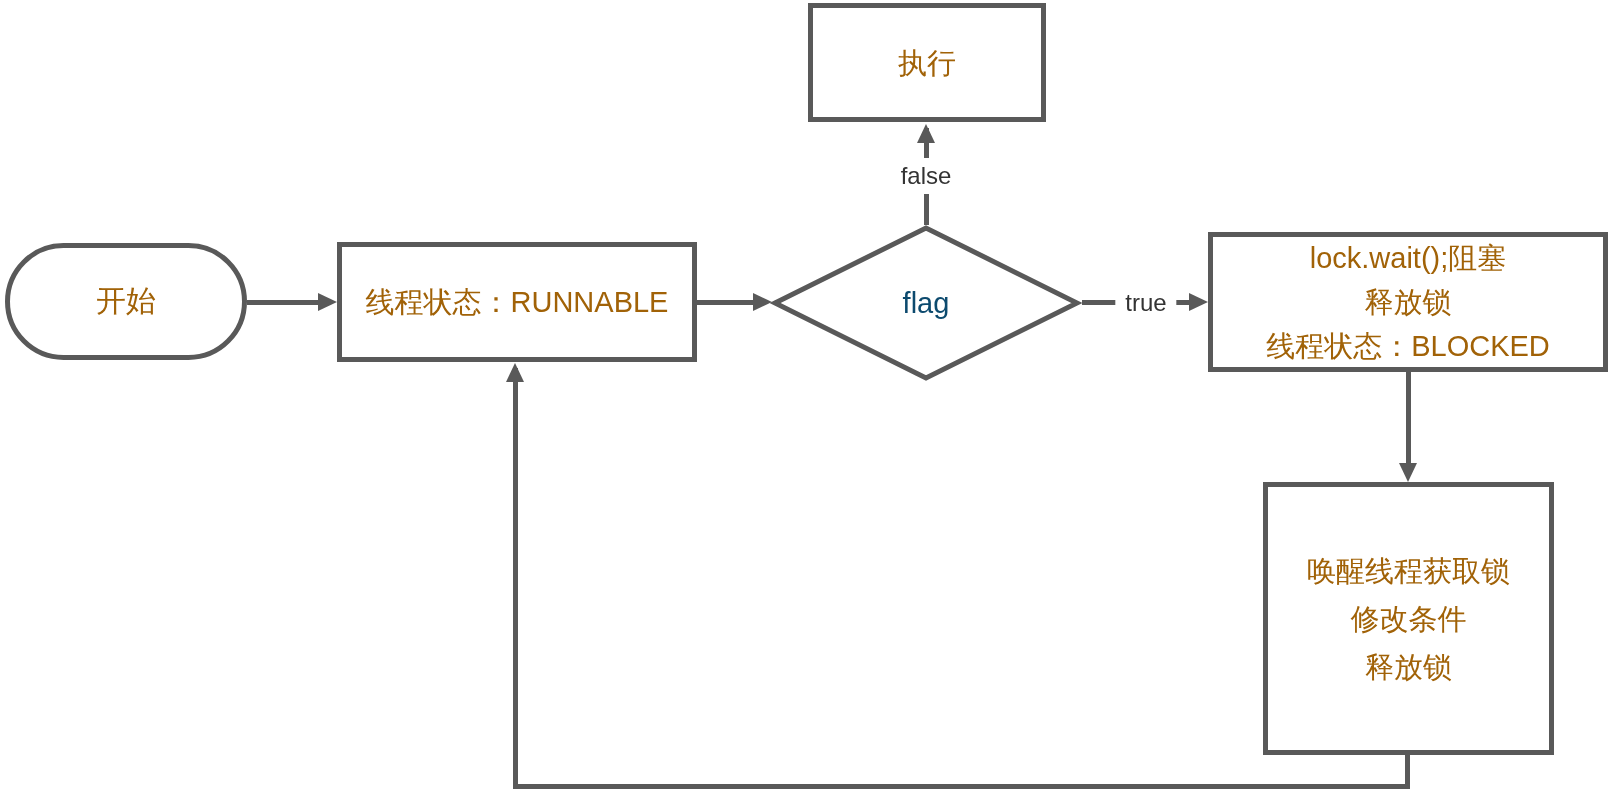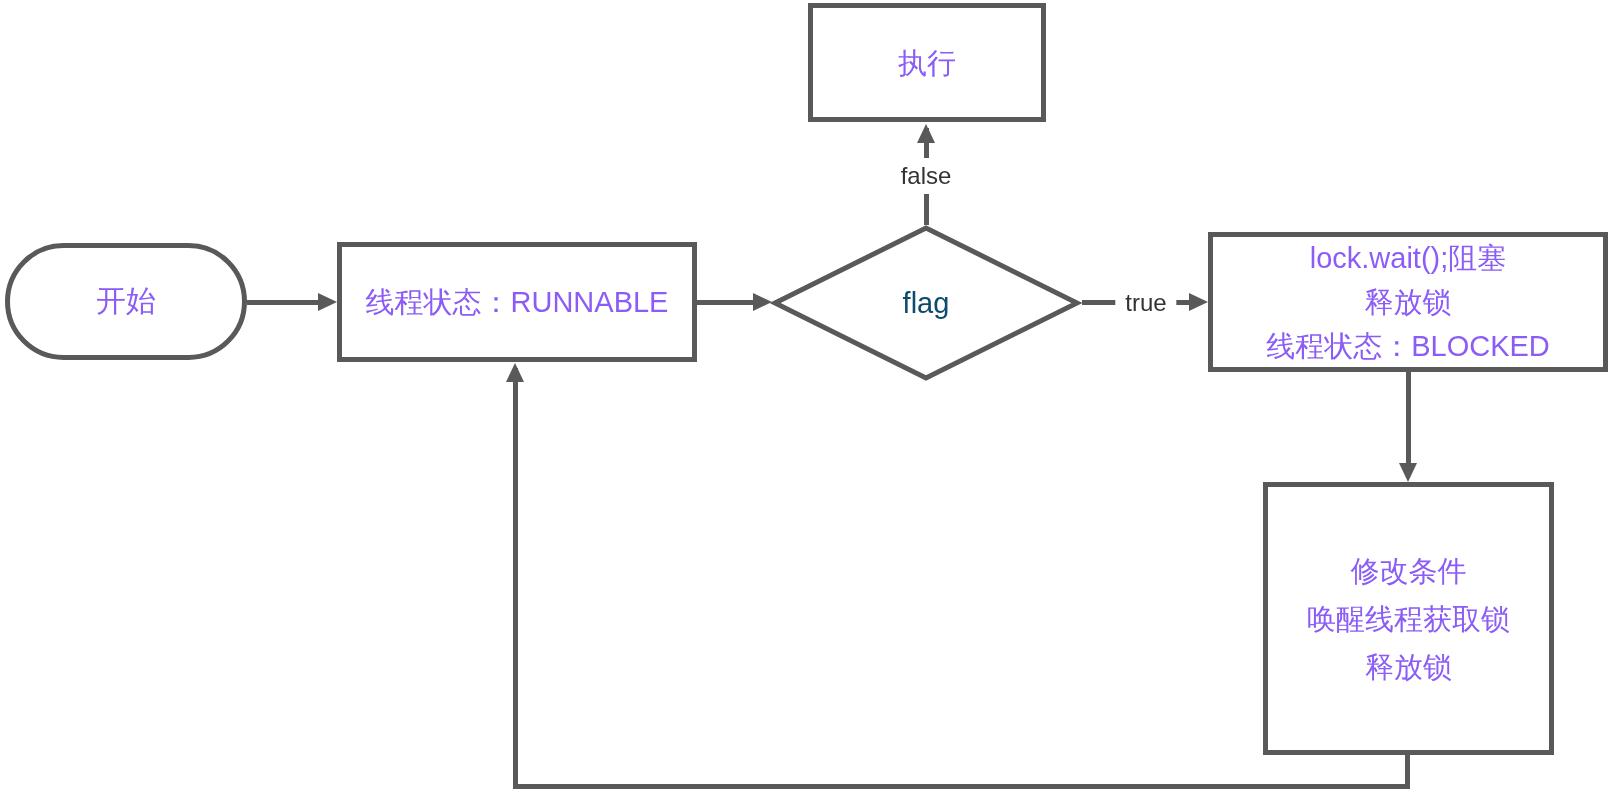--- a/index.html
+++ b/index.html
@@ -20,21 +20,21 @@
     position: absolute;
     box-sizing: border-box;
     background: #ffffff;
     border: 5px solid #595959;
     display: flex;
     flex-direction: column;
     align-items: center;
     justify-content: center;
     text-align: center;
     font-size: 29px;
-    color: #8b5cf6;
+    color: #a16207;
   }
   .node .tline {
     display: block;
     white-space: nowrap;
   }
   .terminator {
     border-radius: 60px;
     font-size: 30px;
     text-align: right;
   }
@@ -130,22 +130,22 @@
   <div class="node" style="left:1208px; top:232px; width:400px; height:140px; line-height:44px;">
     <span class="tline">lock.wait();阻塞</span>
     <span class="tline">释放锁</span>
     <span class="tline">线程状态：BLOCKED</span>
   </div>
 
   <div class="vline" style="left:1406px; top:372px; width:5px; height:93px;"></div>
   <div class="arrow arrow-down" style="left:1399px; top:463px;"></div>
 
   <div class="node" style="left:1263px; top:482px; width:291px; height:273px; line-height:48px;">
+    <span class="tline">唤醒线程获取锁</span>
     <span class="tline">修改条件</span>
-    <span class="tline">唤醒线程获取锁</span>
     <span class="tline">释放锁</span>
   </div>
 
   <div class="vline" style="left:1405px; top:753px; width:5px; height:36px;"></div>
   <div class="hline" style="left:513px; top:784px; width:897px; height:5px;"></div>
   <div class="vline" style="left:513px; top:368px; width:5px; height:421px;"></div>
   <div class="arrow arrow-up" style="left:506px; top:363px;"></div>
 
 </div>
 

